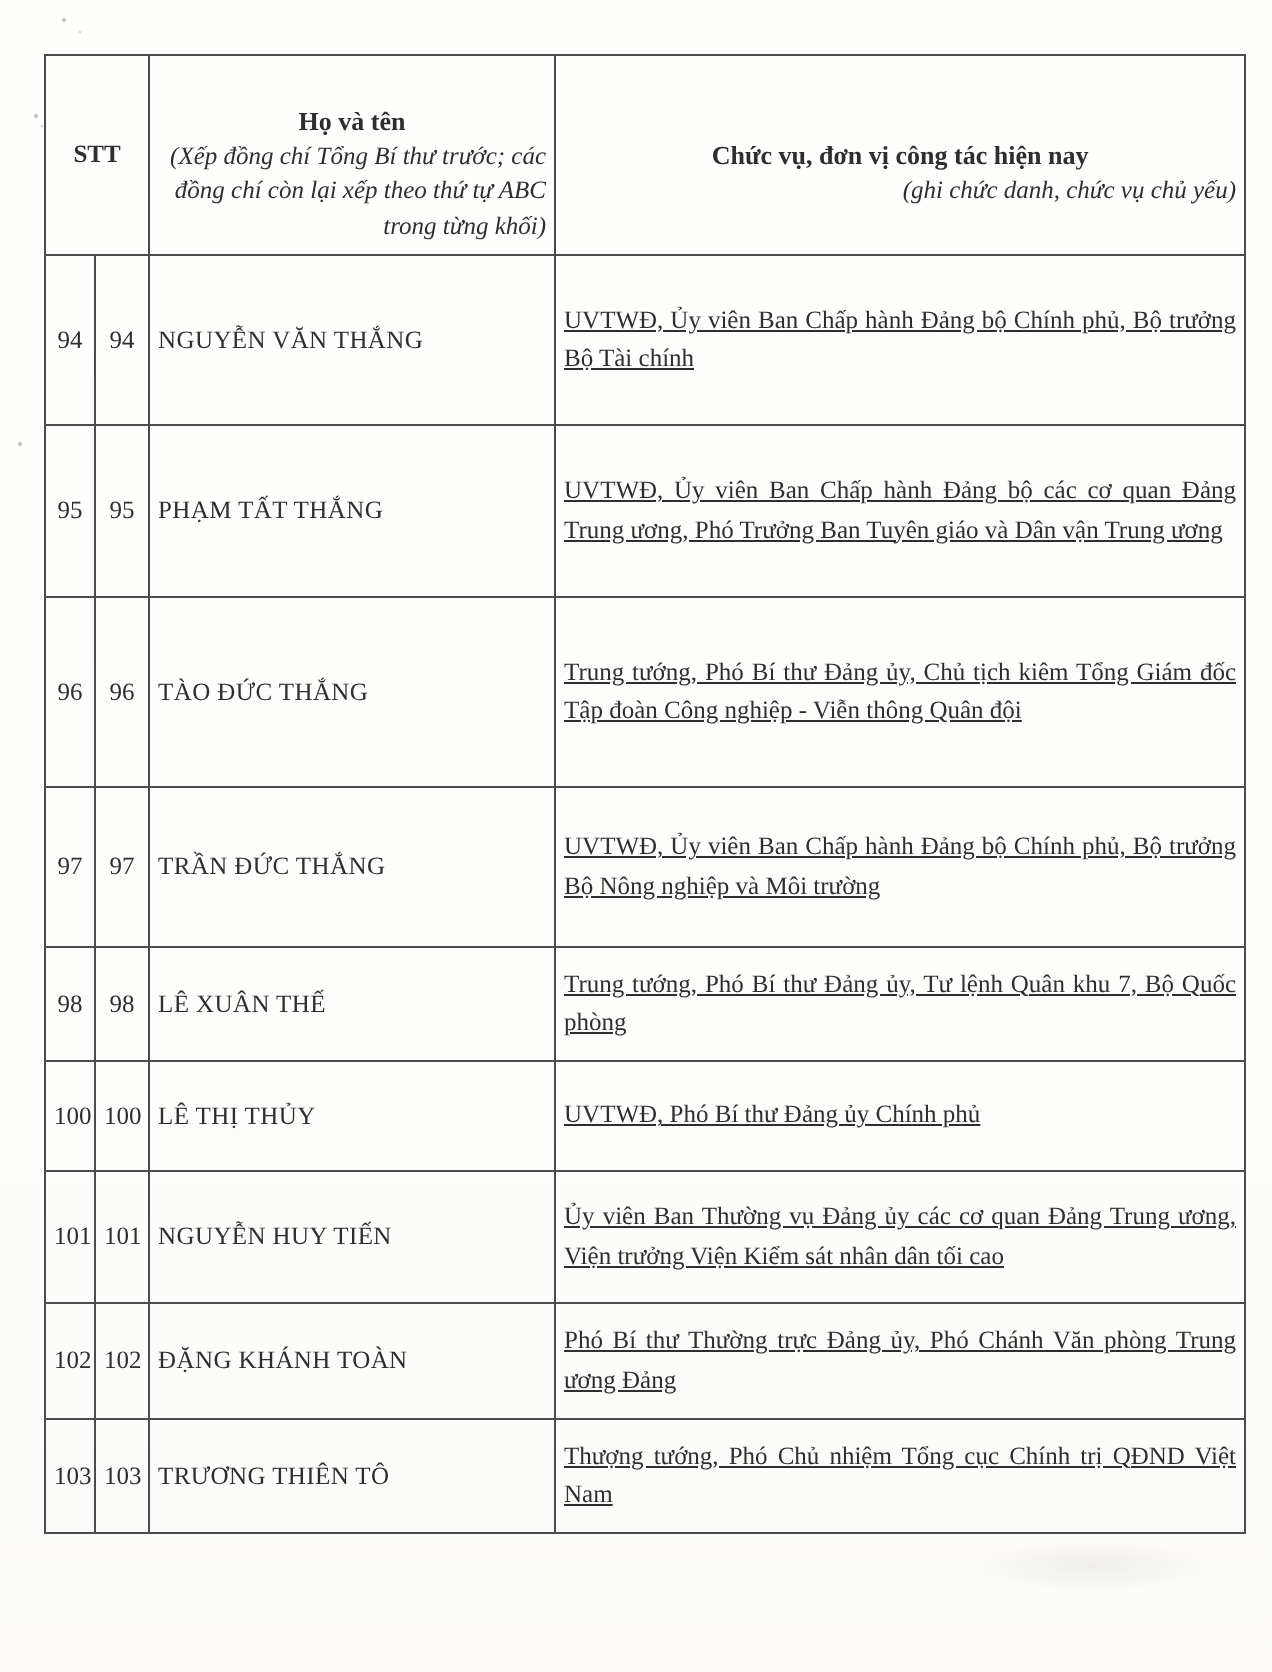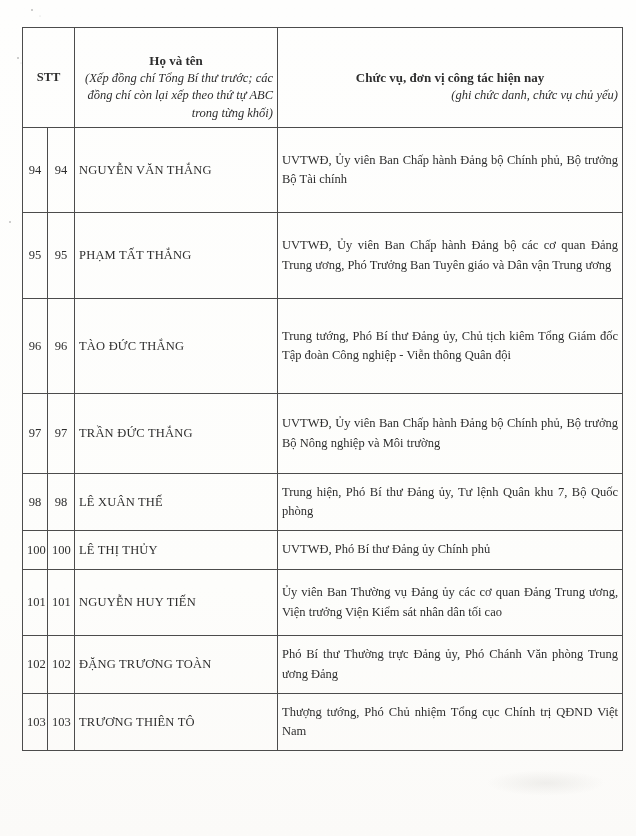--- a/index.html
+++ b/index.html
@@ -60,20 +60,21 @@
   td.nm{
     font-size:12.5px;
     letter-spacing:.2px;
     padding-left:3px;
     line-height:1.3;
   }
   td.pos{
     text-align:justify;
     line-height:1.55;
     padding:4px 5px 4px 7px;
+    text-decoration:underline;
   }
   
   .speck{position:absolute;border-radius:50%;background:#8a8a8a;opacity:.55;}
   .sp1{left:31px;top:9px;width:2px;height:2px;box-shadow:8px 6px 0 -0.5px #9a9a9a;}
   .sp2{left:17px;top:57px;width:2px;height:2px;box-shadow:3px 5px 0 -0.5px #a0a0a0;}
   .sp3{left:9px;top:221px;width:2px;height:2px;}
   .smudge{
     position:absolute;right:30px;bottom:40px;width:120px;height:26px;
     background:radial-gradient(ellipse at center,rgba(180,178,172,.18),rgba(180,178,172,0) 70%);
   }
@@ -129,38 +130,38 @@
         <tr style="height: 80px;">
           <td class="num">97</td>
           <td class="num">97</td>
           <td class="nm">TRẦN ĐỨC THẮNG</td>
           <td class="pos">UVTWĐ, Ủy viên Ban Chấp hành Đảng bộ Chính phủ, Bộ trưởng Bộ Nông nghiệp và Môi trường</td>
         </tr>
         <tr style="height: 57px;">
           <td class="num">98</td>
           <td class="num">98</td>
           <td class="nm">LÊ XUÂN THẾ</td>
-          <td class="pos">Trung hiện, Phó Bí thư Đảng ủy, Tư lệnh Quân khu 7, Bộ Quốc phòng</td>
+          <td class="pos">Trung tướng, Phó Bí thư Đảng ủy, Tư lệnh Quân khu 7, Bộ Quốc phòng</td>
         </tr>
-        <tr style="height: 39px;">
+        <tr style="height: 55px;">
           <td class="num">100</td>
           <td class="num">100</td>
           <td class="nm">LÊ THỊ THỦY</td>
           <td class="pos">UVTWĐ, Phó Bí thư Đảng ủy Chính phủ</td>
         </tr>
         <tr style="height: 66px;">
           <td class="num">101</td>
           <td class="num">101</td>
           <td class="nm">NGUYỄN HUY TIẾN</td>
           <td class="pos">Ủy viên Ban Thường vụ Đảng ủy các cơ quan Đảng Trung ương, Viện trưởng Viện Kiểm sát nhân dân tối cao</td>
         </tr>
         <tr style="height: 58px;">
           <td class="num">102</td>
           <td class="num">102</td>
-          <td class="nm">ĐẶNG TRƯƠNG TOÀN</td>
+          <td class="nm">ĐẶNG KHÁNH TOÀN</td>
           <td class="pos">Phó Bí thư Thường trực Đảng ủy, Phó Chánh Văn phòng Trung ương Đảng</td>
         </tr>
         <tr style="height: 57px;">
           <td class="num">103</td>
           <td class="num">103</td>
           <td class="nm">TRƯƠNG THIÊN TÔ</td>
           <td class="pos">Thượng tướng, Phó Chủ nhiệm Tổng cục Chính trị QĐND Việt Nam</td>
         </tr>
       </tbody>
   </table>

